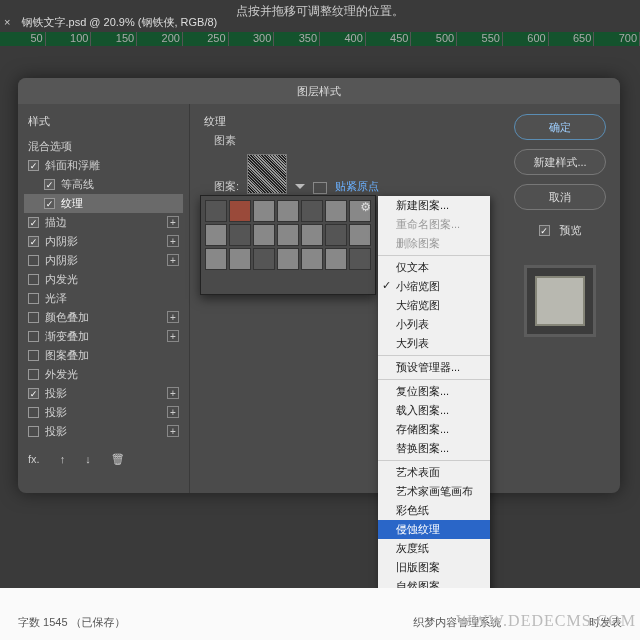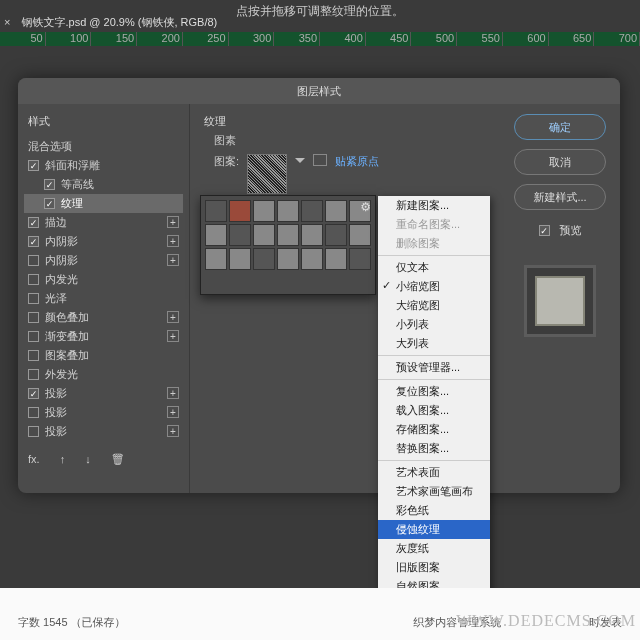--- a/index.html
+++ b/index.html
@@ -17,21 +17,21 @@
 .row{display:flex;align-items:center;height:19px;padding:0 4px;cursor:pointer;position:relative;color:#d0d0d0;}
 .row.sel{background:#6a6a6a;color:#fff;}
 .row.child{padding-left:20px;}
 .cb{width:11px;height:11px;border:1px solid #999;margin-right:6px;display:inline-flex;align-items:center;justify-content:center;font-size:9px;color:#fff;}
 .cb.on{background:#5a5a5a;}
 .plus{position:absolute;right:4px;top:3px;width:12px;height:12px;border:1px solid #888;display:flex;align-items:center;justify-content:center;font-size:10px;color:#ccc;}
 .fx-row{margin-top:8px;padding:4px;display:flex;gap:20px;color:#ccc;}
 .mid{flex:1;padding:10px 14px;}
 .mid .sect{color:#ddd;margin-bottom:4px;}
 .mid .sub{color:#ccc;margin:2px 0 6px 10px;}
-.pattern-row{display:flex;align-items:flex-start;gap:8px;margin-left:10px;}
+.pattern-row{display:flex;align-items:flex-end;gap:8px;margin-left:10px;}
 .swatch{width:40px;height:40px;background:repeating-linear-gradient(45deg,#222,#222 1px,#999 1px,#999 2px);border:1px solid #777;}
 .dd{width:10px;height:10px;border-top:5px solid #bbb;border-left:5px solid transparent;border-right:5px solid transparent;margin-top:4px;cursor:pointer;}
 .snap{width:14px;height:12px;border:1px solid #888;}
 .link{color:#6bb1ff;cursor:pointer;}
 .rt{width:120px;padding:10px;display:flex;flex-direction:column;align-items:center;gap:9px;}
 .btn{width:92px;height:26px;border:1px solid #777;border-radius:14px;display:flex;align-items:center;justify-content:center;color:#ddd;cursor:pointer;background:rgba(255,255,255,.03);}
 .btn.def{color:#9fcfff;border-color:#5a8db4;}
 .cbl{display:flex;align-items:center;gap:4px;color:#ddd;margin-top:4px;}
 .prev{margin-top:18px;width:72px;height:72px;background:#3c3c3c;border:3px solid #5c5c5c;position:relative;}
 .prev::after{content:"";position:absolute;inset:8px;background:#b8b8b0;border:2px solid #858578;}
@@ -167,22 +167,22 @@
       <div class="pattern-row">
         <span>图案:</span>
         <div class="swatch"></div>
         <div class="dd"></div>
         <div class="snap"></div>
         <span class="link">贴紧原点</span>
       </div>
     </div>
     <div class="rt">
       <div class="btn def">确定</div>
+      <div class="btn">新建样式...</div>
       <div class="btn">取消</div>
-      <div class="btn">新建样式...</div>
       <div class="cbl">
           <span class="cb on">✓</span>
           <span>预览</span>
         </div>
       <div class="prev"></div>
     </div>
   </div>
 </div>
 
 <div class="picker">

